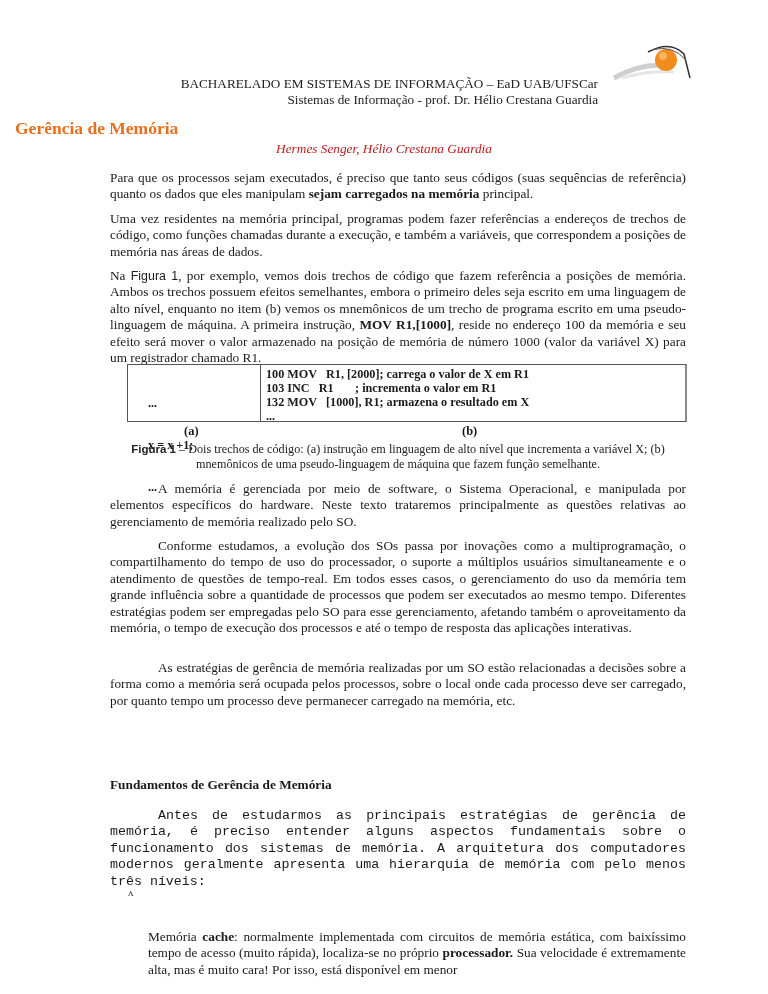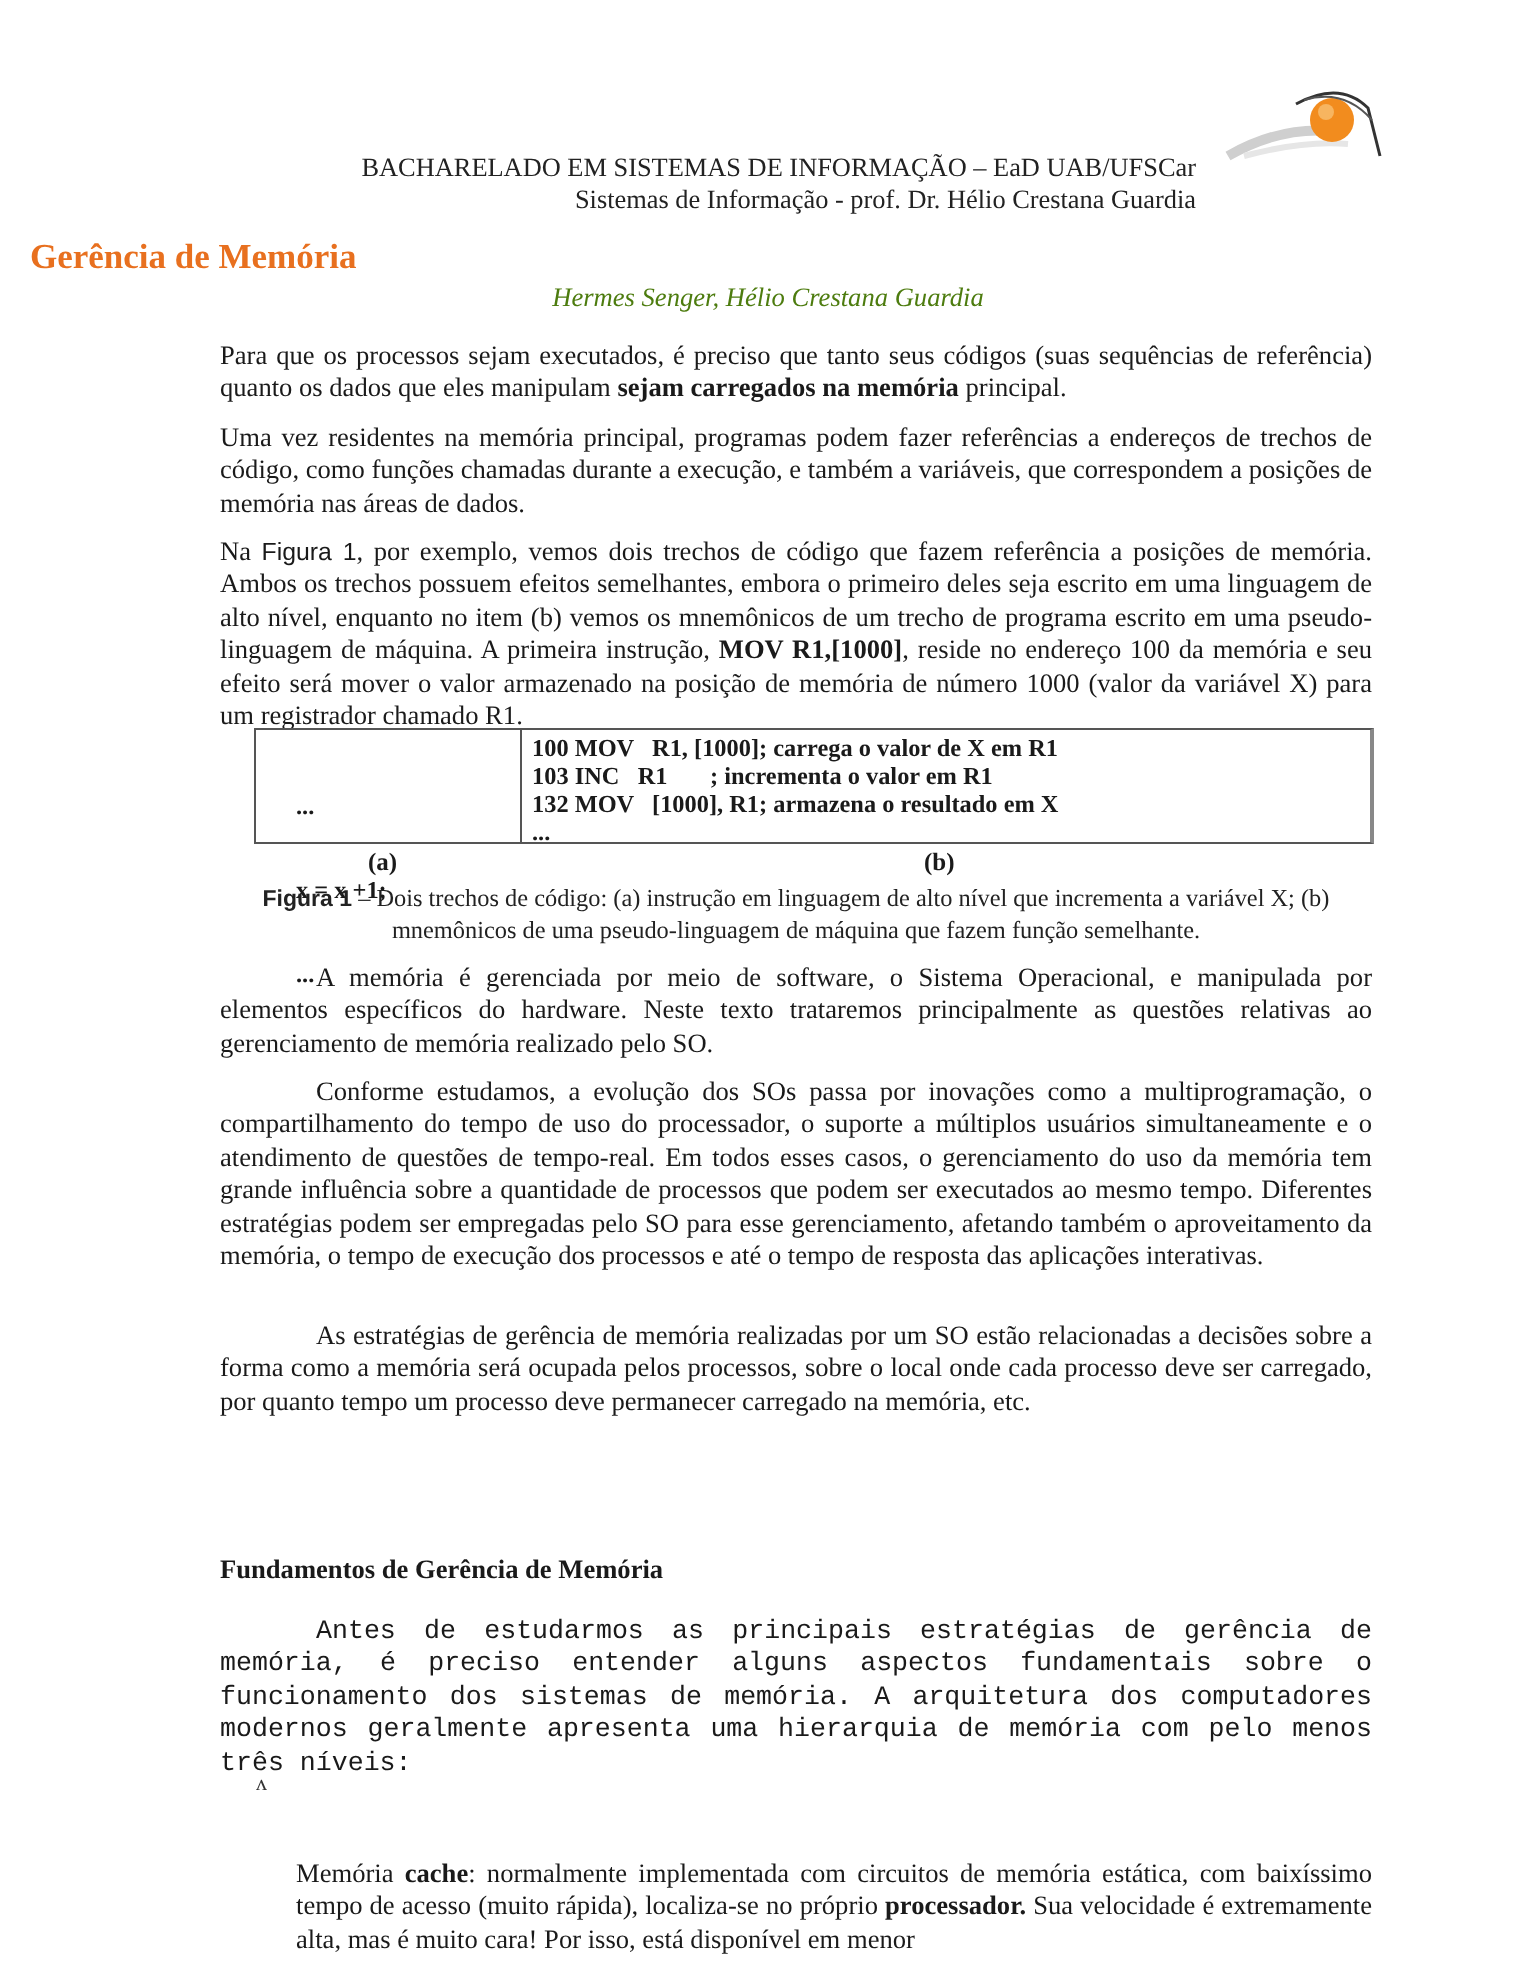--- a/index.html
+++ b/index.html
@@ -7,21 +7,21 @@
          font-family: "Liberation Serif", serif; color: #1a1a1a; }
   .page { position: absolute; left: 0; top: 0; width: 676px; height: 994px; }
 
   .header { position: absolute; right: 78px; top: 76px; text-align: right;
             font-size: 13.2px; line-height: 16px; color: #222; }
   .logo { position: absolute; left: 612px; top: 44px; width: 80px; height: 40px; }
 
   .title { position: absolute; left: 15px; width: 768px; top: 118px; text-align: left;
            font-size: 17.5px; font-weight: bold; color: #e8701f; }
   .authors { position: absolute; left: 0; width: 768px; top: 141px; text-align: center;
-             font-size: 13.3px; font-style: italic; color: #4d7c0f; }
+             font-size: 13.3px; font-style: italic; color: #b91c1c; }
 
   .para { position: absolute; left: 110px; width: 576px; font-size: 13.3px; line-height: 16.4px;
           text-align: justify; color: #1a1a1a; }
   .para .indent { display: inline-block; width: 48px; }
   .sans { font-family: "Liberation Sans", sans-serif; font-size: 12.4px; }
 
   .code-table { position: absolute; left: 127px; top: 364px; width: 557px; height: 56px;
                 border: 1px solid #555; border-right: 2px solid #888; border-collapse: collapse; }
   .code-left { position: absolute; left: 0; top: 0; width: 132px; height: 56px;
                border-right: 1px solid #555; }
@@ -71,21 +71,21 @@
 
   <div class="code-table">
     <div class="code-left">
       <div class="lines">
         <div>...</div>
         <div>x = x +1;</div>
         <div>...</div>
       </div>
     </div>
     <div class="code-right">
-      <div>100 MOV   R1, [1000]; carrega o valor de X em R1</div>
+      <div>100 MOV   R1, [2000]; carrega o valor de X em R1</div>
       <div>103 INC   R1       ; incrementa o valor em R1</div>
       <div>132 MOV   [1000], R1; armazena o resultado em X</div>
       <div>...</div>
     </div>
   </div>
   <div class="sub-a">(a)</div>
   <div class="sub-b">(b)</div>
 
   <div class="caption"><b>Figura 1</b><span> – Dois trechos de código: (a) instrução em linguagem de alto nível que incrementa a variável X; (b) mnemônicos de uma pseudo-linguagem de máquina que fazem função semelhante.</span></div>
 

